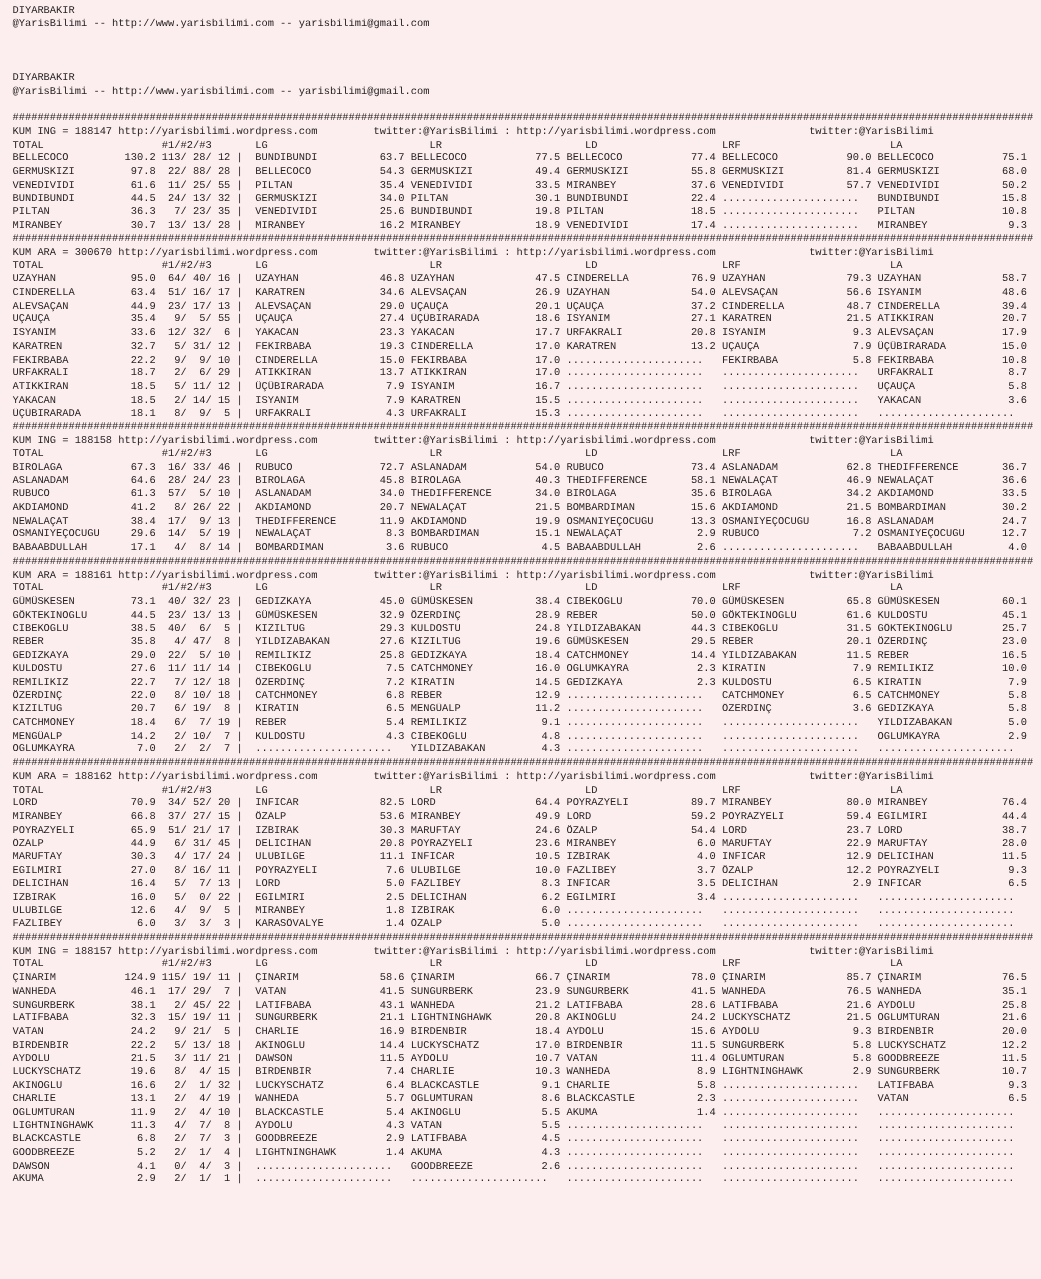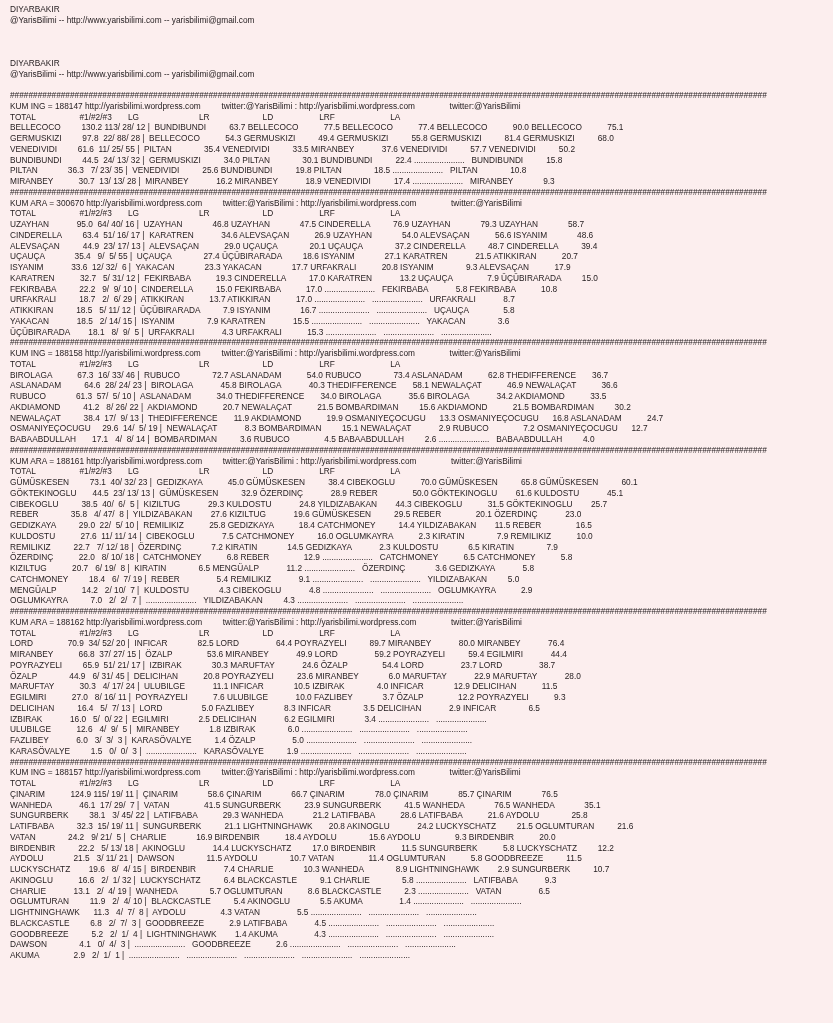--- a/index.html
+++ b/index.html
@@ -1,20 +1,20 @@
 <!DOCTYPE html>
 <html><head>
 <meta charset="utf-8">
 <style>
   html,body{margin:0;padding:0;}
   body{width:833px;height:1023px;overflow:hidden;background:#fceeee;}
   .doc{
     box-sizing:border-box;width:833px;height:1023px;overflow:hidden;
     padding:4px 0 0 10px;
-    font-family:Liberation Sans, sans-serif;
+    font-family:Liberation Mono, monospace;
     font-size:8.3px;line-height:10.75px;color:#272123;
   }
   .ln{white-space:pre;height:10.75px;overflow:hidden;}
 </style>
 </head>
 <body>
 
 <div class="doc">
   <div class="ln">DIYARBAKIR</div>
   <div class="ln">@YarisBilimi -- http://www.yarisbilimi.com -- yarisbilimi@gmail.com</div>
@@ -79,27 +79,26 @@
       <div class="ln">LORD               70.9  34/ 52/ 20 |  INFICAR             82.5 LORD                64.4 POYRAZYELI          89.7 MIRANBEY            80.0 MIRANBEY            76.4 </div>
       <div class="ln">MIRANBEY           66.8  37/ 27/ 15 |  ÖZALP               53.6 MIRANBEY            49.9 LORD                59.2 POYRAZYELI          59.4 EGILMIRI            44.4 </div>
       <div class="ln">POYRAZYELI         65.9  51/ 21/ 17 |  IZBIRAK             30.3 MARUFTAY            24.6 ÖZALP               54.4 LORD                23.7 LORD                38.7 </div>
       <div class="ln">ÖZALP              44.9   6/ 31/ 45 |  DELICIHAN           20.8 POYRAZYELI          23.6 MIRANBEY             6.0 MARUFTAY            22.9 MARUFTAY            28.0 </div>
       <div class="ln">MARUFTAY           30.3   4/ 17/ 24 |  ULUBILGE            11.1 INFICAR             10.5 IZBIRAK              4.0 INFICAR             12.9 DELICIHAN           11.5 </div>
       <div class="ln">EGILMIRI           27.0   8/ 16/ 11 |  POYRAZYELI           7.6 ULUBILGE            10.0 FAZLIBEY             3.7 ÖZALP               12.2 POYRAZYELI           9.3 </div>
       <div class="ln">DELICIHAN          16.4   5/  7/ 13 |  LORD                 5.0 FAZLIBEY             8.3 INFICAR              3.5 DELICIHAN            2.9 INFICAR              6.5 </div>
       <div class="ln">IZBIRAK            16.0   5/  0/ 22 |  EGILMIRI             2.5 DELICIHAN            6.2 EGILMIRI             3.4 ......................   ......................   </div>
       <div class="ln">ULUBILGE           12.6   4/  9/  5 |  MIRANBEY             1.8 IZBIRAK              6.0 ......................   ......................   ......................   </div>
       <div class="ln">FAZLIBEY            6.0   3/  3/  3 |  KARASÖVALYE          1.4 ÖZALP                5.0 ......................   ......................   ......................   </div>
-      <div class="ln">KARASÖVALYE         1.5   0/  0/  3 |  ......................   KARASÖVALYE          1.9 ......................   ......................   ......................   </div>
       <div class="ln">####################################################################################################################################################################</div>
       <div class="ln">KUM ING = 188157 http://yarisbilimi.wordpress.com         twitter:@YarisBilimi : http://yarisbilimi.wordpress.com               twitter:@YarisBilimi</div>
       <div class="ln">TOTAL                   #1/#2/#3       LG                          LR                       LD                    LRF                        LA</div>
       <div class="ln">ÇINARIM           124.9 115/ 19/ 11 |  ÇINARIM             58.6 ÇINARIM             66.7 ÇINARIM             78.0 ÇINARIM             85.7 ÇINARIM             76.5 </div>
       <div class="ln">WANHEDA            46.1  17/ 29/  7 |  VATAN               41.5 SUNGURBERK          23.9 SUNGURBERK          41.5 WANHEDA             76.5 WANHEDA             35.1 </div>
-      <div class="ln">SUNGURBERK         38.1   3/ 45/ 22 |  LATIFBABA           29.3 WANHEDA             21.2 LATIFBABA           28.6 LATIFBABA           21.6 AYDOLU              25.8 </div>
+      <div class="ln">SUNGURBERK         38.1   2/ 45/ 22 |  LATIFBABA           43.1 WANHEDA             21.2 LATIFBABA           28.6 LATIFBABA           21.6 AYDOLU              25.8 </div>
       <div class="ln">LATIFBABA          32.3  15/ 19/ 11 |  SUNGURBERK          21.1 LIGHTNINGHAWK       20.8 AKINOGLU            24.2 LUCKYSCHATZ         21.5 OGLUMTURAN          21.6 </div>
       <div class="ln">VATAN              24.2   9/ 21/  5 |  CHARLIE             16.9 BIRDENBIR           18.4 AYDOLU              15.6 AYDOLU               9.3 BIRDENBIR           20.0 </div>
       <div class="ln">BIRDENBIR          22.2   5/ 13/ 18 |  AKINOGLU            14.4 LUCKYSCHATZ         17.0 BIRDENBIR           11.5 SUNGURBERK           5.8 LUCKYSCHATZ         12.2 </div>
       <div class="ln">AYDOLU             21.5   3/ 11/ 21 |  DAWSON              11.5 AYDOLU              10.7 VATAN               11.4 OGLUMTURAN           5.8 GOODBREEZE          11.5 </div>
       <div class="ln">LUCKYSCHATZ        19.6   8/  4/ 15 |  BIRDENBIR            7.4 CHARLIE             10.3 WANHEDA              8.9 LIGHTNINGHAWK        2.9 SUNGURBERK          10.7 </div>
       <div class="ln">AKINOGLU           16.6   2/  1/ 32 |  LUCKYSCHATZ          6.4 BLACKCASTLE          9.1 CHARLIE              5.8 ......................   LATIFBABA            9.3 </div>
       <div class="ln">CHARLIE            13.1   2/  4/ 19 |  WANHEDA              5.7 OGLUMTURAN           8.6 BLACKCASTLE          2.3 ......................   VATAN                6.5 </div>
       <div class="ln">OGLUMTURAN         11.9   2/  4/ 10 |  BLACKCASTLE          5.4 AKINOGLU             5.5 AKUMA                1.4 ......................   ......................   </div>
       <div class="ln">LIGHTNINGHAWK      11.3   4/  7/  8 |  AYDOLU               4.3 VATAN                5.5 ......................   ......................   ......................   </div>
       <div class="ln">BLACKCASTLE         6.8   2/  7/  3 |  GOODBREEZE           2.9 LATIFBABA            4.5 ......................   ......................   ......................   </div>

